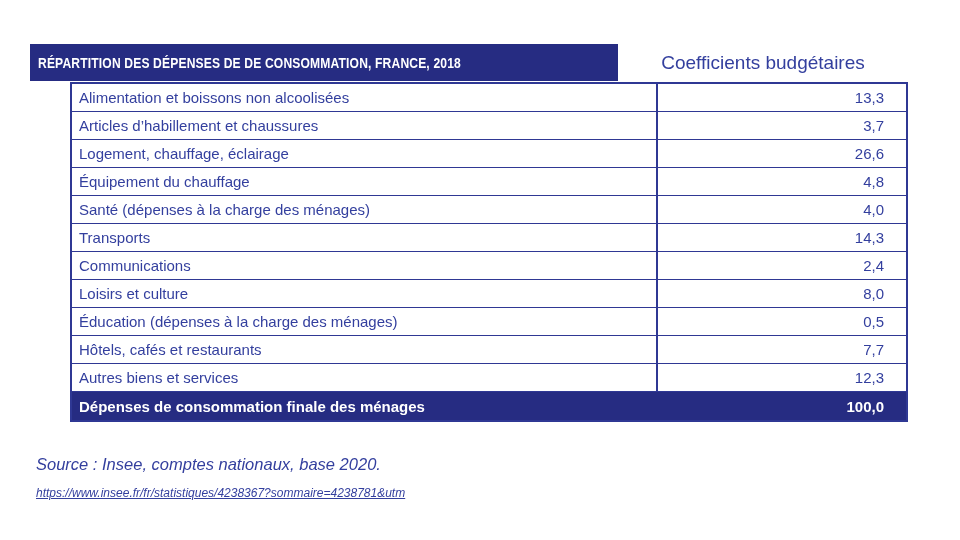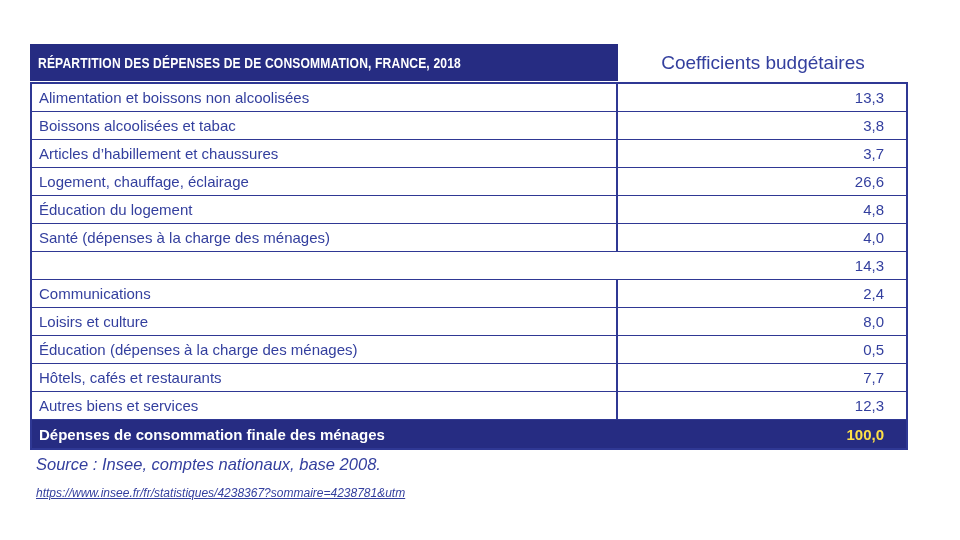--- a/index.html
+++ b/index.html
@@ -17,31 +17,31 @@
   
   .hdr{display:flex;height:37px;margin-bottom:1px;}
   .title-bar{width:588px;background:var(--dark);color:#fff;display:flex;
     align-items:center;padding-left:8px;}
   .title-text{font-weight:bold;font-size:15.5px;white-space:nowrap;
     transform:scaleX(0.78);transform-origin:0 50%;letter-spacing:0.2px;}
   .coef-hdr{flex:1;display:flex;align-items:center;justify-content:center;
     color:var(--text);font-size:19px;}
 
   
-  .grid{border:2px solid var(--border);background:#fff;}
+  .grid{border:2px solid var(--border);background:#fff;margin-left:40px;}
   .row{display:flex;height:28px;border-bottom:1.5px solid var(--border);}
   .cell-label{width:586px;border-right:2px solid var(--border);display:flex;
     align-items:center;padding-left:7px;font-size:15px;color:var(--text);
     white-space:nowrap;overflow:hidden;background:#fff;}
   .cell-value{flex:1;display:flex;align-items:center;justify-content:flex-end;
     padding-right:22px;font-size:15px;color:var(--text);background:#fff;}
   .row.total{background:var(--dark);border-bottom:none;}
   .row.total .cell-label{background:transparent;color:#fff;font-weight:bold;
     border-right-color:transparent;}
-  .row.total .cell-value{background:transparent;color:#fde047;font-weight:bold;}
+  .row.total .cell-value{background:transparent;color:#ffffff;font-weight:bold;}
 
   
   .source-block{position:absolute;left:36px;top:451px;color:var(--text);
     font-style:italic;font-size:16.5px;line-height:27px;}
   .source-link{color:var(--text);text-decoration:underline;cursor:pointer;
     font-style:italic;font-size:12px;}
 </style>
 </head>
 <body>
 
@@ -56,40 +56,37 @@
       <div class="coef-hdr">Coefficients budgétaires</div>
     </div>
 
     <div class="grid">
 
       <div class="row">
     <div class="cell-label">Alimentation et boissons non alcoolisées</div>
     <div class="cell-value">13,3</div>
   </div>
         <div class="row">
-    <div class="cell-label">Boissons alcoolisées et tabac</div>
-    <div class="cell-value">3,8</div>
-  </div>
-        <div class="row">
     <div class="cell-label">Articles d’habillement et chaussures</div>
     <div class="cell-value">3,7</div>
   </div>
         <div class="row">
     <div class="cell-label">Logement, chauffage, éclairage</div>
     <div class="cell-value">26,6</div>
   </div>
         <div class="row">
-    <div class="cell-label">Éducation du logement</div>
+    <div class="cell-label">Équipement du chauffage</div>
     <div class="cell-value">4,8</div>
   </div>
         <div class="row">
     <div class="cell-label">Santé (dépenses à la charge des ménages)</div>
     <div class="cell-value">4,0</div>
   </div>
         <div class="row">
+    <div class="cell-label">Transports</div>
     <div class="cell-value">14,3</div>
   </div>
         <div class="row">
     <div class="cell-label">Communications</div>
     <div class="cell-value">2,4</div>
   </div>
         <div class="row">
     <div class="cell-label">Loisirs et culture</div>
     <div class="cell-value">8,0</div>
   </div>
@@ -107,17 +104,17 @@
   </div>
         <div class="row total">
         <div class="cell-label">Dépenses de consommation finale des ménages</div>
         <div class="cell-value">100,0</div>
       </div>
     </div>
 
   </div>
 
   <div class="source-block">
-    <div>Source : Insee, comptes nationaux, base 2008.</div>
+    <div>Source : Insee, comptes nationaux, base 2020.</div>
     <div><a class="source-link">https://www.insee.fr/fr/statistiques/4238367?sommaire=4238781&amp;utm</a></div>
   </div>
 
 </div>
 
 </body></html>

